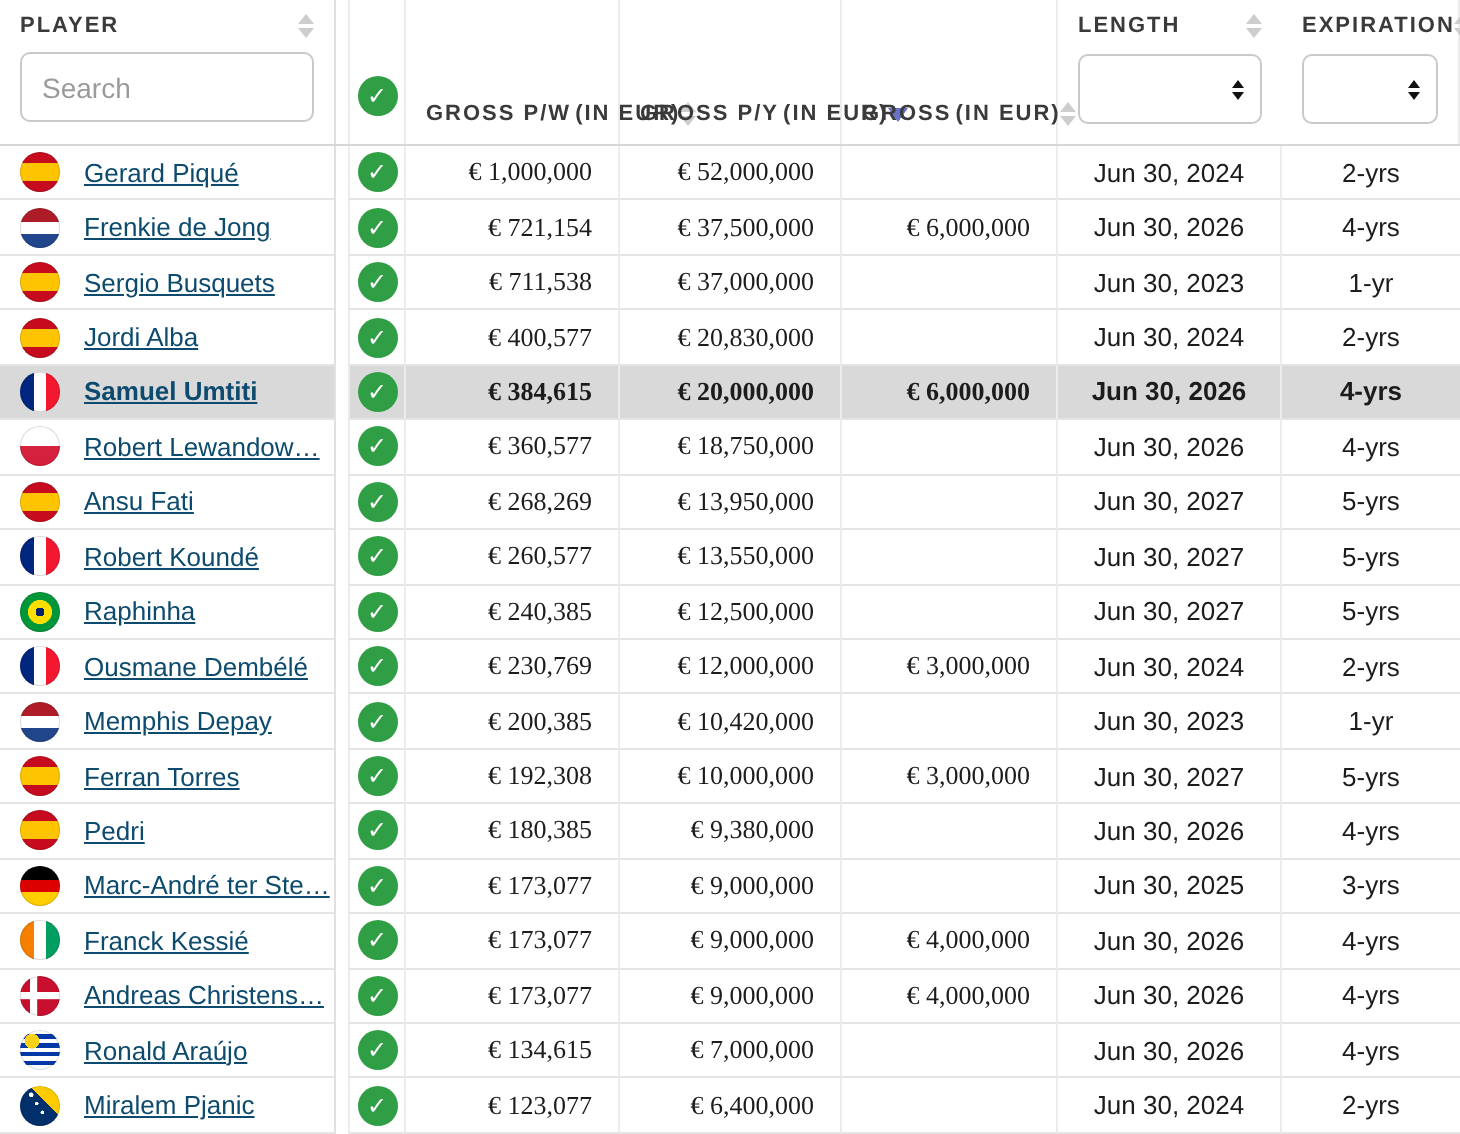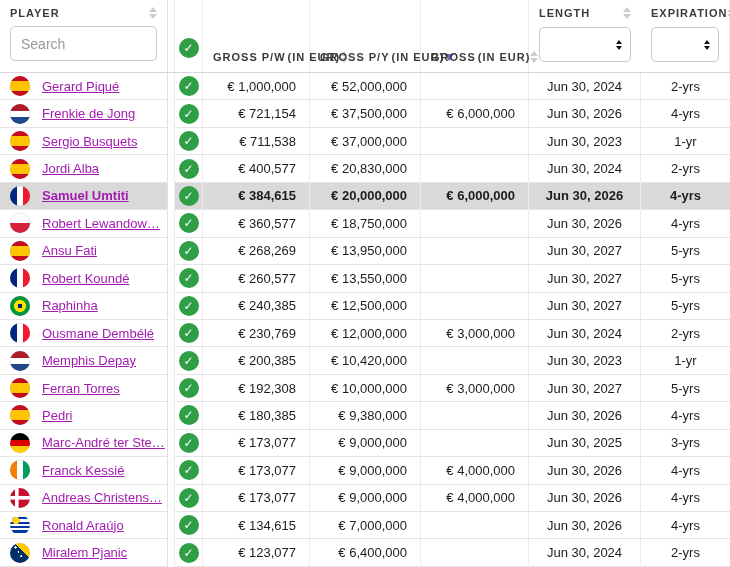--- a/index.html
+++ b/index.html
@@ -53,24 +53,24 @@
   
   .rows { flex:1; display:flex; flex-direction:column; }
   .row { display:grid; grid-template-columns:var(--cols); flex:1 1 0; min-height:0; }
   .cell {
     border-bottom:1px solid #e4e4e4; border-right:1px solid #ececec;
     display:flex; align-items:center; font-size:13px; overflow:hidden; white-space:nowrap;
   }
   .cell.gutter { border:none; background:#fff !important; }
   .cell.player-c { border-right:1px solid #e0e0e0; padding-left:10px; gap:12px; }
   .cell.check-c { border-left:1px solid #ececec; justify-content:center; }
-  .cell.money { justify-content:flex-end; padding-right:13px; }
+  .cell.money { justify-content:flex-end; padding-right:13px;font-family:Liberation Serif, serif; }
   .cell.center { justify-content:center; }
   .row.highlighted .cell { background:#d9d9d9; font-weight:700; }
-  .player-link { color:#a21caf; text-decoration:underline; cursor:pointer; }
+  .player-link { color:#0c4a6e; text-decoration:underline; cursor:pointer; }
 
   
   .flag { width:20px; height:20px; border-radius:50%; flex:0 0 20px; box-shadow:inset 0 0 0 0.5px rgba(0,0,0,.15); }
   .flag-spain       { background:linear-gradient(180deg,#c60b1e 0 27%,#ffc400 27% 73%,#c60b1e 73%); }
   .flag-netherlands { background:linear-gradient(180deg,#ae1c28 0 34%,#ffffff 34% 66%,#21468b 66%); }
   .flag-france      { background:linear-gradient(90deg,#00267f 0 34%,#ffffff 34% 66%,#f31830 66%); }
   .flag-poland      { background:linear-gradient(180deg,#ffffff 0 50%,#d4213d 50%); }
   .flag-brazil      { background:radial-gradient(circle at 50% 50%,#012169 0 16%,#ffdf00 16% 42%,#009739 43%); }
   .flag-germany     { background:linear-gradient(180deg,#000000 0 34%,#dd0000 34% 66%,#ffce00 66%); }
   .flag-ivory-coast { background:linear-gradient(90deg,#f77f00 0 34%,#ffffff 34% 66%,#009e60 66%); }

